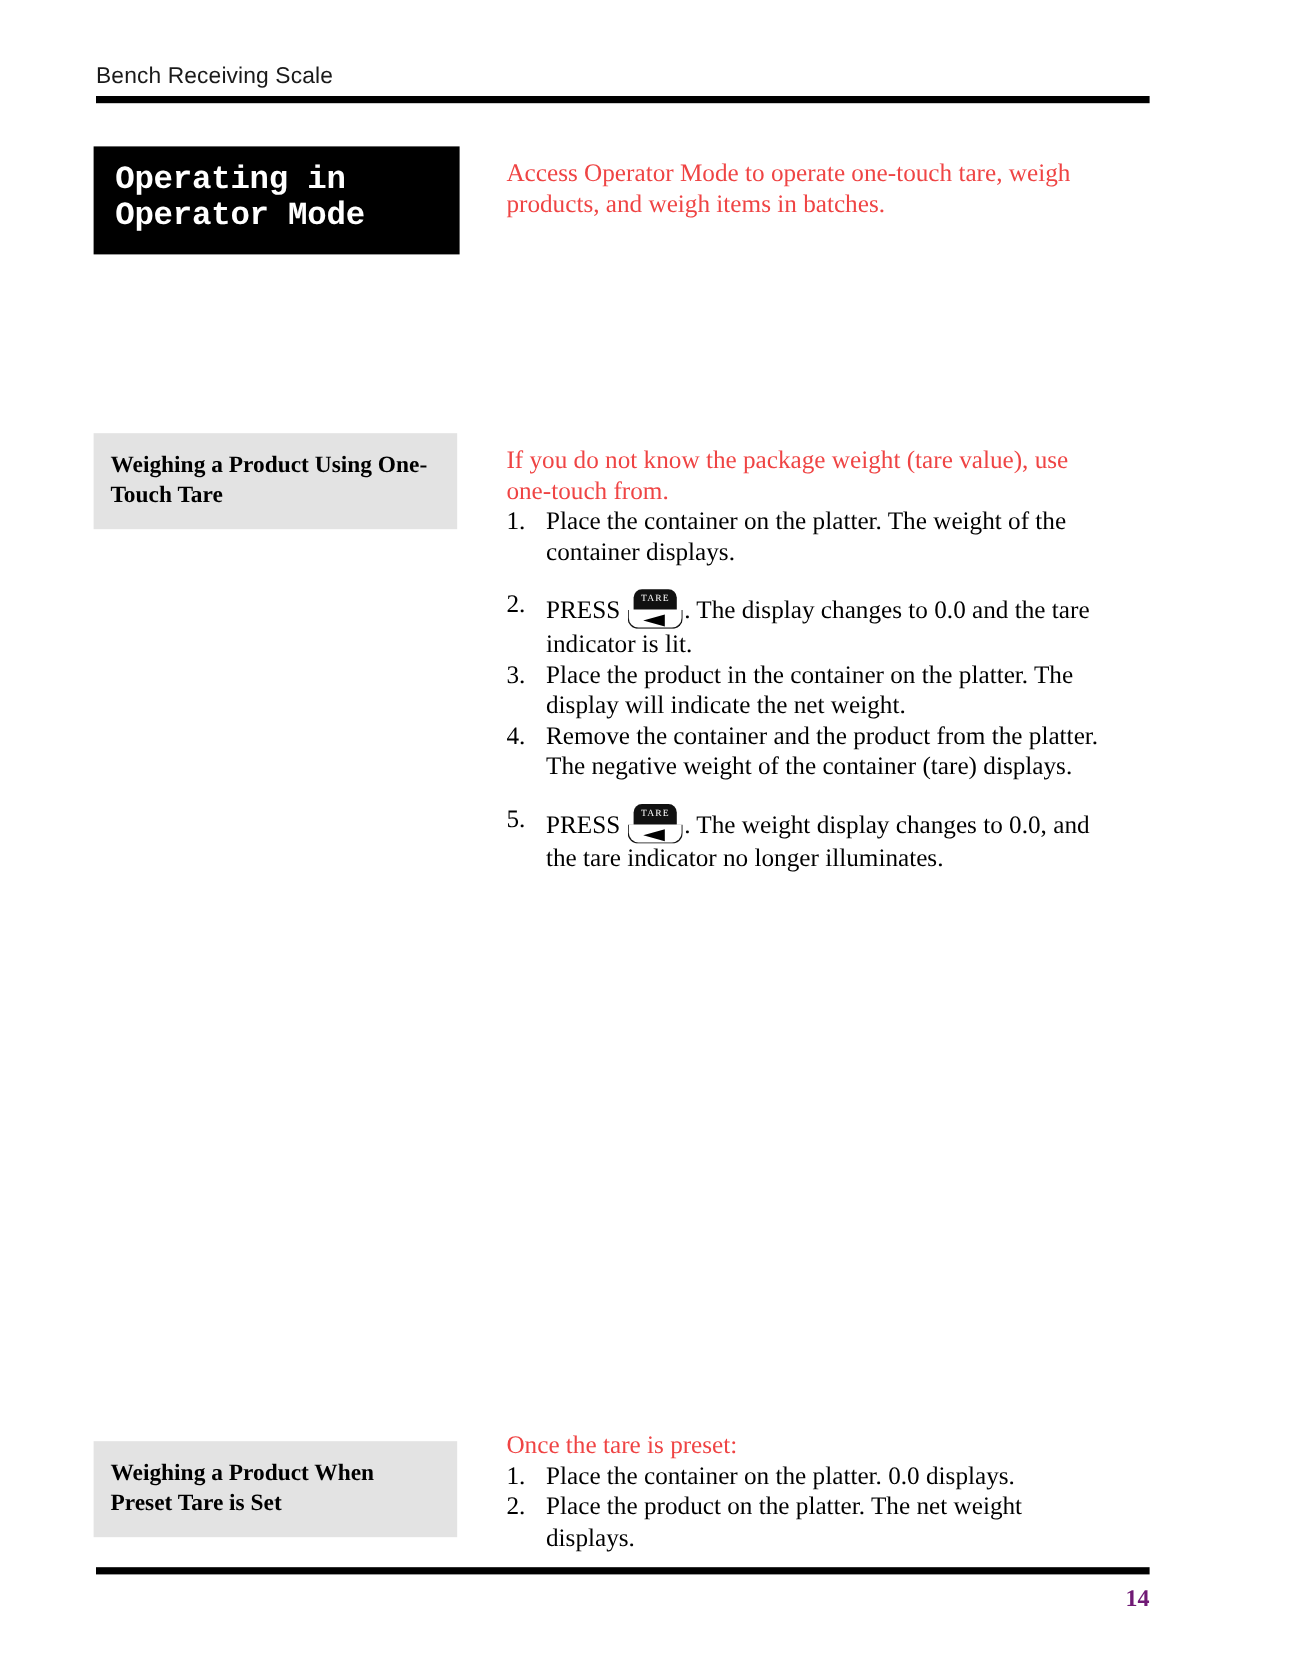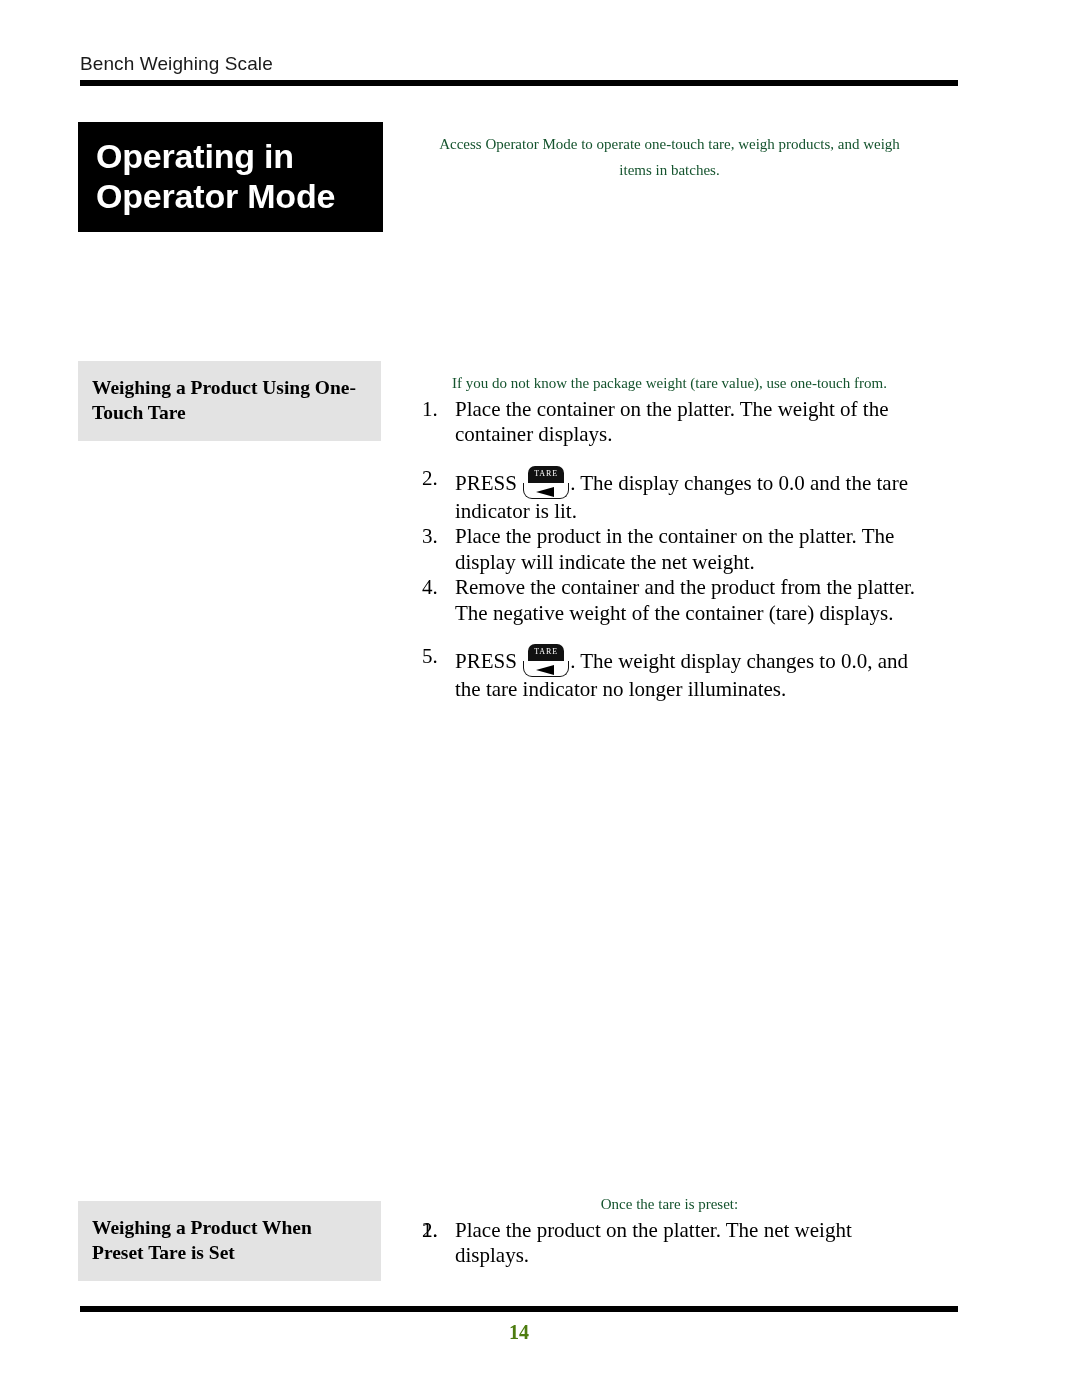--- a/index.html
+++ b/index.html
@@ -62,48 +62,47 @@
 
   
   .title-box {
     background: #000000;
     color: #ffffff;
     padding: 14px 16px 16px 18px;
     box-sizing: border-box;
     width: 305px;
   }
   .title-box .title-text {
-    font-family: Liberation Sans, sans-serif;
+    font-family: Liberation Mono, monospace;
     font-weight: bold;
-    font-size: 34px;
-    line-height: 40px;
+    font-size: 27px;
+    line-height: 30px;
     letter-spacing: -0.2px;
   }
 
   
   .head-box {
     background: #e3e3e3;
     padding: 14px 22px 16px 14px;
     box-sizing: border-box;
     width: 303px;
   }
   .head-box .head-text {
     font-family: "Liberation Serif", serif;
     font-weight: bold;
     font-size: 19.5px;
     line-height: 25px;
     color: #000000;
   }
 
   
   .body-text {
-    font-size: 15px;
+    font-size: 21px;
     line-height: 25.5px;
-    color: #14532d;
-    text-align: center;
+    color: #ef4444;
   }
   .body-text + .body-text {
     margin-top: 21px;
   }
 
   
   ol.steps {
     list-style: none;
     margin: 0;
     padding: 0;
@@ -188,32 +187,32 @@
     left: 80px;
     top: 1306px;
     width: 878px;
   }
   #page-footer .footer-rule {
     height: 6px;
     background: #000000;
   }
   #page-footer .page-number {
     margin-top: 9px;
-    text-align: center;
+    text-align: right;
     font-family: "Liberation Serif", serif;
     font-weight: bold;
     font-size: 20px;
-    color: #4d7c0f;
+    color: #701a75;
   }
 </style>
 </head>
 <body>
 
 <div id="page-header">
-  <div class="header-text">Bench Weighing Scale</div>
+  <div class="header-text">Bench Receiving Scale</div>
   <div class="header-rule"></div>
 </div>
 
 <div id="content">
 
   <div class="section" style="height:120px;">
     <div class="col-left" style="top:4px;">
       <div class="title-box">
         <div class="title-text">Operating in Operator Mode</div>
       </div>
@@ -262,20 +261,21 @@
       <div class="head-box">
         <div class="head-text">Weighing a Product When Preset Tare is Set</div>
       </div>
     </div>
     <div class="col-right" style="top:533px;">
       <div class="body-text" style="margin-top:21px;">Once the tare is preset:</div>
 
       <ol class="steps">
         <li>
           <span class="num">1.</span>
+          <span>Place the container on the platter. 0.0 displays.</span>
         </li>
         <li>
           <span class="num">2.</span>
           <span>Place the product on the platter. The net weight displays.</span>
         </li>
       </ol>
     </div>
   </div>
 
   <div class="section" style="height:330px;">

